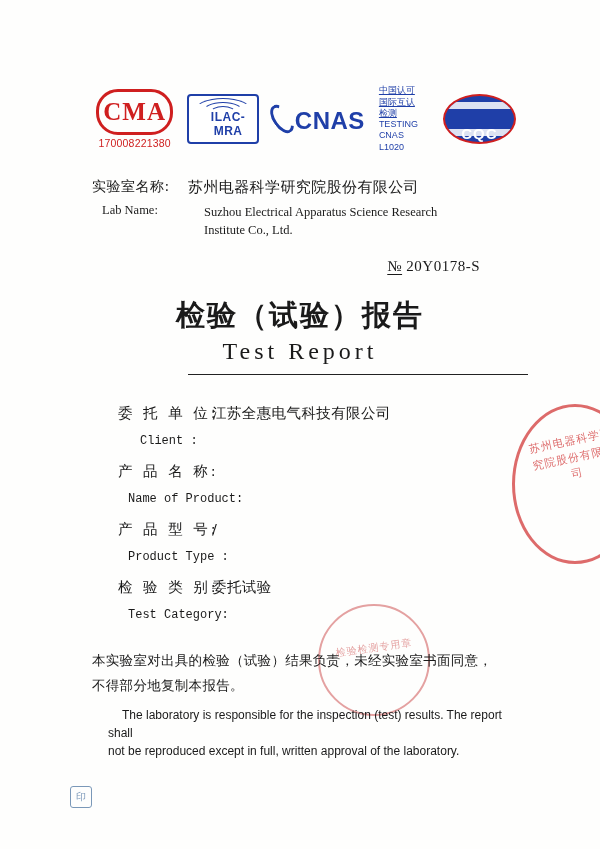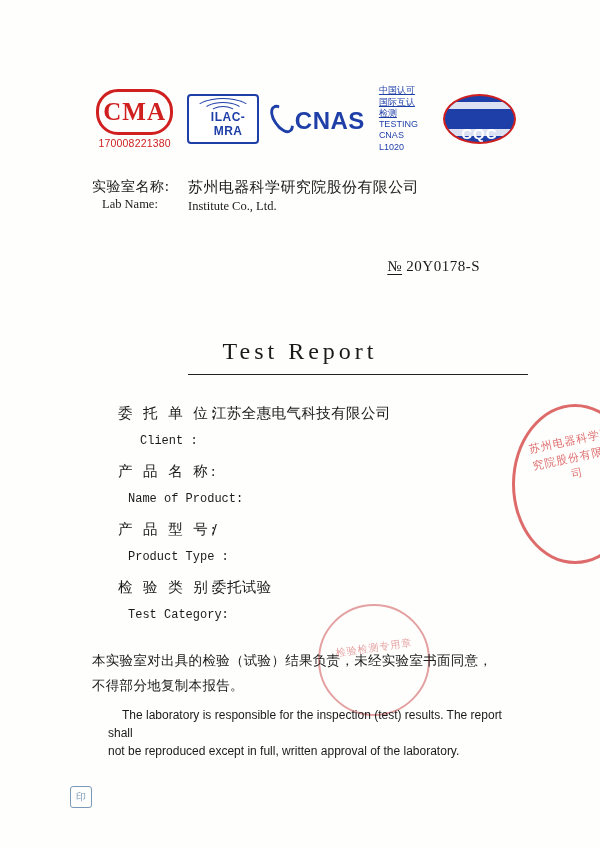--- a/index.html
+++ b/index.html
@@ -408,33 +408,35 @@
       <div class="cqc-inner">CQC</div>
     </div>
   </div>
 
   <div class="labname">
     <div class="labname-row">
       <div class="labname-label-cn">实验室名称:</div>
       <div class="labname-value-cn">苏州电器科学研究院股份有限公司</div>
     </div>
     <div class="labname-underline"></div>
-    <div class="labname-row" style="">
+    <div class="labname-row" style="margin-top:6px;gap:16px;">
       <div class="labname-label-en">Lab Name:</div>
       <div class="labname-value-en">
+        <div>Suzhou Electrical Apparatus Science Research</div>
         <div>Institute Co., Ltd.</div>
       </div>
     </div>
   </div>
 
   <div class="report-no">
     <span class="no-sym">№</span>
     <span>20Y0178-S</span>
   </div>
 
+  <div class="title-cn">检验（试验）报告</div>
   <div class="title-en">Test  Report</div>
 
   <div class="fields">
 
     <div class="field">
       <div class="field-line">
         <div class="field-label-cn">委 托 单 位:</div>
         <div class="field-value-cn">江苏全惠电气科技有限公司</div>
       </div>
       <div class="field-label-en indent-more">Client  :</div>

